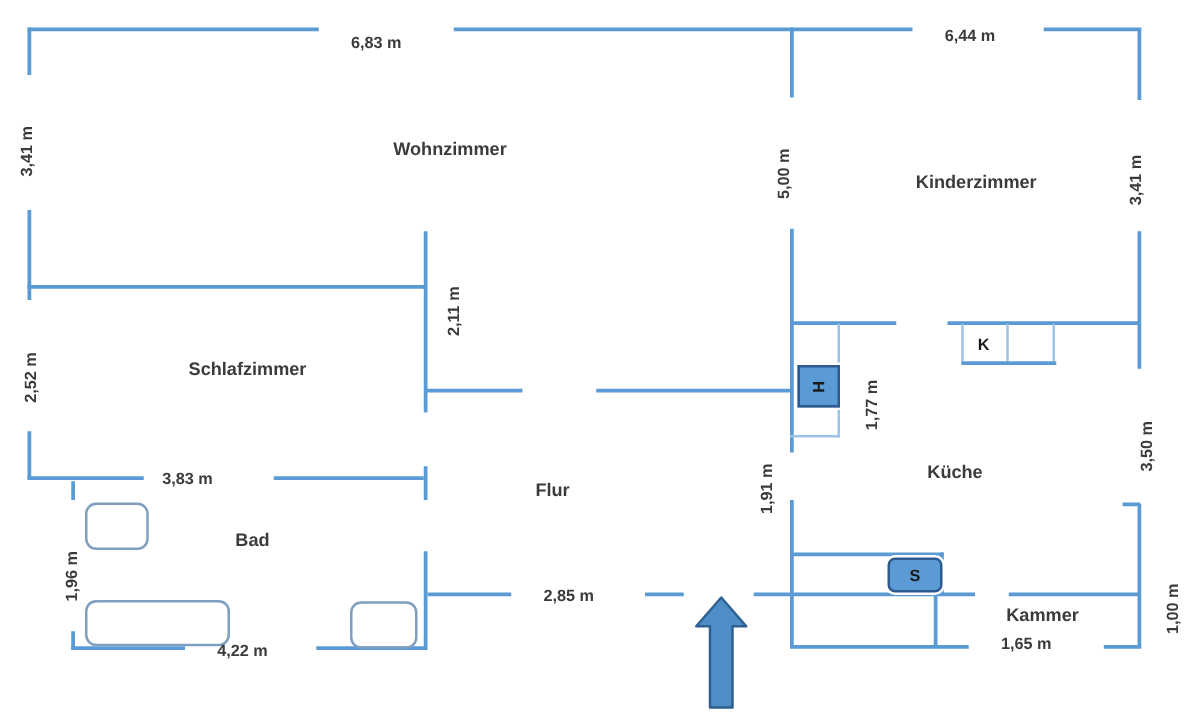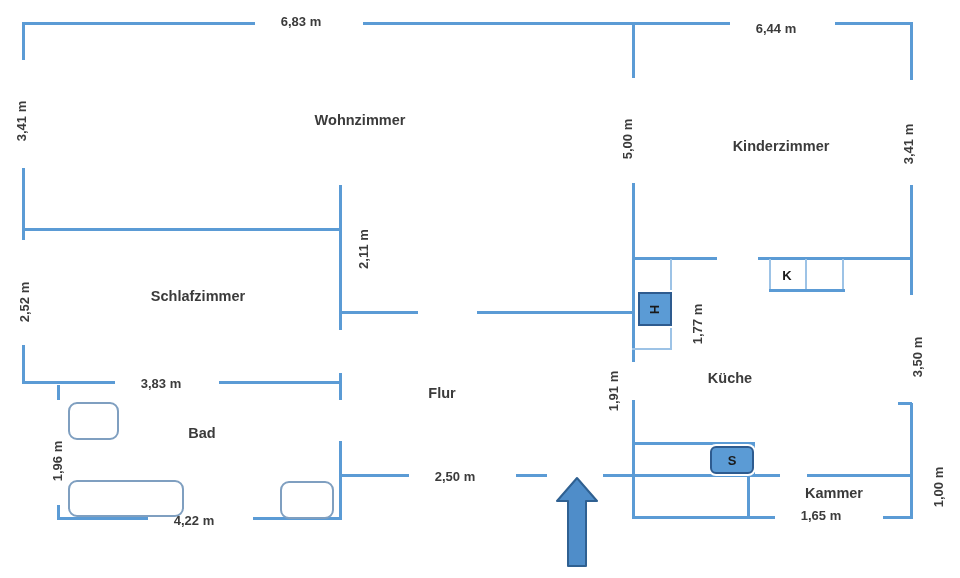--- a/index.html
+++ b/index.html
@@ -98,28 +98,28 @@
   </div>
 
   <svg id="arrow" viewBox="0 0 44 92">
     <polygon points="22,2 42,25 31,25 31,90 13,90 13,25 2,25"></polygon>
   </svg>
 
   <span class="room" style="left:360px;top:120px">Wohnzimmer</span>
   <span class="room" style="left:781px;top:146px">Kinderzimmer</span>
   <span class="room" style="left:198px;top:296px">Schlafzimmer</span>
   <span class="room" style="left:442px;top:393px">Flur</span>
-  <span class="room" style="left:730px;top:378px">Küche</span>
+  <span class="room" style="left:764px;top:378px">Küche</span>
   <span class="room" style="left:202px;top:433px">Bad</span>
   <span class="room" style="left:834px;top:493px">Kammer</span>
 
-  <span class="dim" style="left:301px;top:21px">6,83 m</span>
+  <span class="dim" style="left:301px;top:34px">6,83 m</span>
   <span class="dim" style="left:776px;top:28px">6,44 m</span>
-  <span class="dim" style="left:161px;top:383px">3,83 m</span>
-  <span class="dim" style="left:455px;top:476px">2,50 m</span>
+  <span class="dim" style="left:150px;top:383px">3,83 m</span>
+  <span class="dim" style="left:455px;top:476px">2,85 m</span>
   <span class="dim" style="left:194px;top:520px">4,22 m</span>
   <span class="dim" style="left:821px;top:515px">1,65 m</span>
 
   <span class="dim vert" style="left:21px;top:121px">3,41 m</span>
   <span class="dim vert" style="left:627px;top:139px">5,00 m</span>
   <span class="dim vert" style="left:908px;top:144px">3,41 m</span>
   <span class="dim vert" style="left:363px;top:249px">2,11 m</span>
   <span class="dim vert" style="left:24px;top:302px">2,52 m</span>
   <span class="dim vert" style="left:697px;top:324px">1,77 m</span>
   <span class="dim vert" style="left:917px;top:357px">3,50 m</span>

